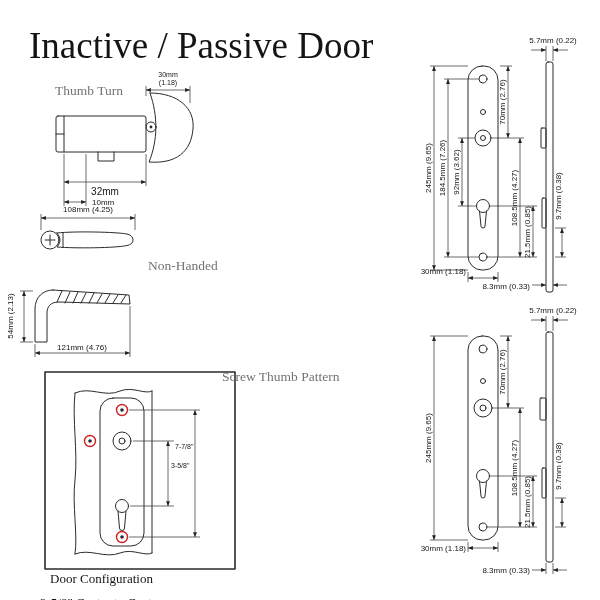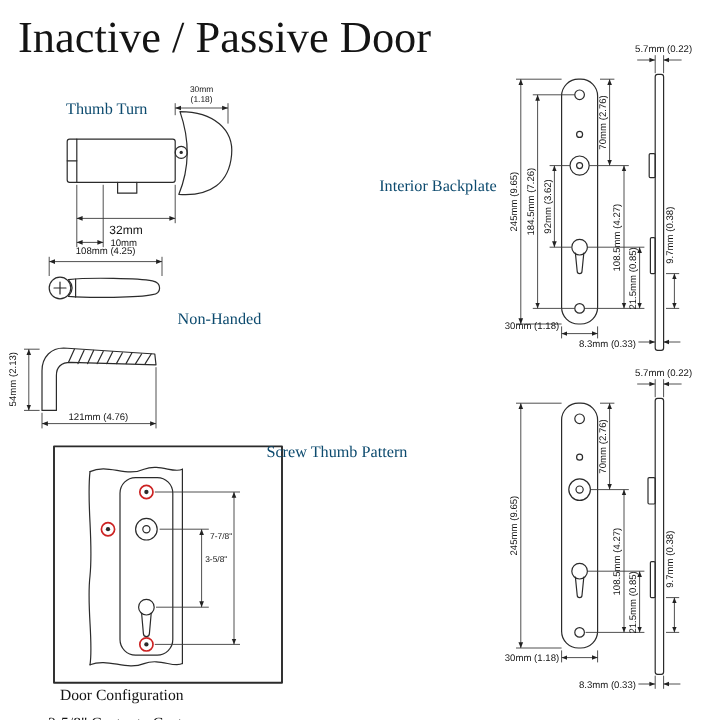--- a/index.html
+++ b/index.html
@@ -1,20 +1,20 @@
 <!DOCTYPE html>
 <html><head>
 <meta charset="utf-8">
 <style>
   html,body{margin:0;padding:0;background:#fff}
   .page{position:relative;width:600px;height:600px;background:#ffffff;overflow:hidden;
         font-family:"Liberation Serif",serif}
-  .title{position:absolute;left:13px;top:8px;margin:2px;font-size:37px;font-weight:400;
+  .title{position:absolute;left:13px;top:8px;margin:16px;font-size:37px;font-weight:400;
          color:#141414;white-space:nowrap;font-family:"Liberation Serif",serif}
-  .rlabel{position:absolute;color:#0c4a6e;font-size:13.5px;white-space:nowrap;
+  .rlabel{position:absolute;color:#737373;font-size:13.5px;white-space:nowrap;
           font-family:"Liberation Serif",serif}
   .note{position:absolute;color:#141414;font-size:13px;white-space:nowrap;
         font-family:"Liberation Serif",serif}
   svg.art{position:absolute;left:0;top:0}
   .shape{fill:none;stroke:#2b2b2b;stroke-width:1;stroke-linejoin:round;stroke-linecap:round}
   .dot{fill:#2b2b2b;stroke:none}
   .red-hole{fill:none;stroke:#cc2222;stroke-width:1.4}
   .dimg line{stroke:#3c3c3c;stroke-width:0.75}
   text{font-family:"Liberation Sans",sans-serif;fill:#151515}
   .t7{font-size:7px}
@@ -218,18 +218,17 @@
     <text class="t8" x="553" y="313" text-anchor="middle">5.7mm (0.22)</text>
     <text class="t8" x="466" y="551" text-anchor="end">30mm (1.18)</text>
     <text class="t8" x="530" y="573" text-anchor="end">8.3mm (0.33)</text>
   </svg>
 
   <h1 class="title">Inactive / Passive Door</h1>
 
   <div class="rlabel" style="left:55px;top:83px">Thumb Turn</div>
   <div class="rlabel" style="left:148px;top:258px">Non-Handed</div>
   <div class="rlabel" style="left:222px;top:369px">Screw Thumb Pattern</div>
-  <div class="rlabel" style="left:316px;top:147px">Interior Backplate</div>
 
   <div class="note" style="left:50px;top:571px">Door Configuration</div>
   <div class="note" style="left:40px;top:595px">3-5/8" Center to Center</div>
 
 </div>
 
 </body></html>

